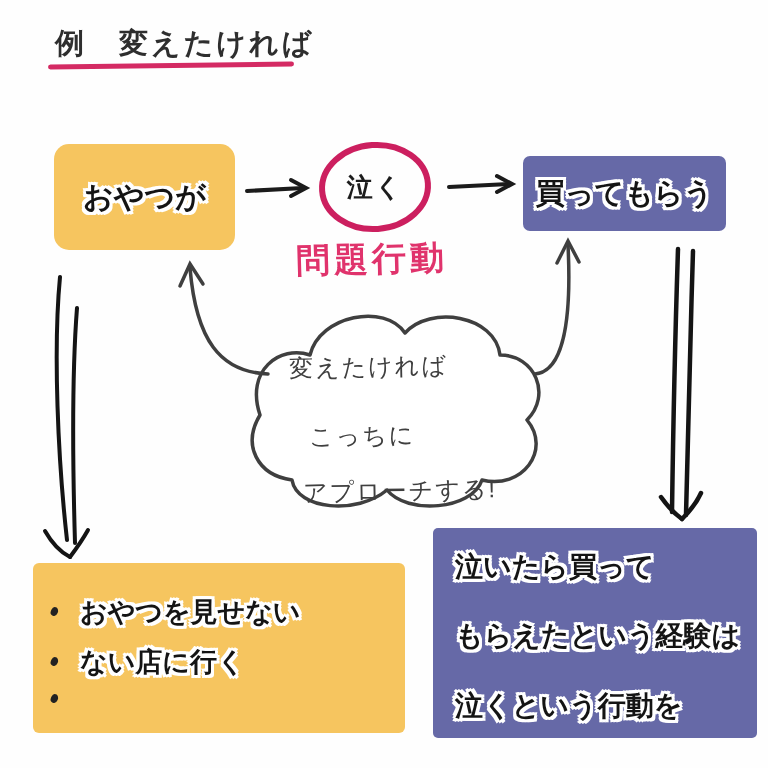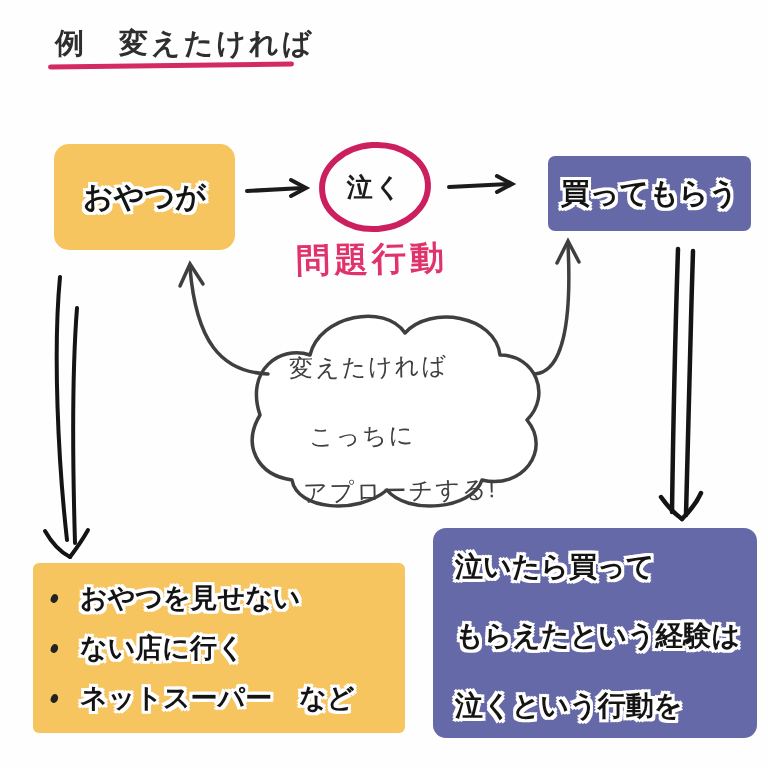--- a/index.html
+++ b/index.html
@@ -36,21 +36,20 @@
     position: absolute; left: 54px; top: 144px; width: 181px; height: 106px;
     background: #f6c55f; border-radius: 15px;
     display: flex; flex-direction: column; align-items: center; justify-content: center;
     font-size: 30px; line-height: 1.42; text-align: center;
   }
   .box-consequence {
     position: absolute; left: 523px; top: 156px; width: 203px; height: 75px;
     background: #6669a7; border-radius: 7px;
     display: flex; align-items: center; justify-content: center;
     font-size: 29px;
-    margin-left: 25px;
   }
   .behavior-label {
     position: absolute; left: 332px; top: 170px; width: 86px;
     text-align: center; font-size: 26px; color: #1c1c1c; font-weight: 700;
     letter-spacing: 2px;
   }
   .problem-label {
     position: absolute; left: 296px; top: 236px; width: 200px;
     font-size: 34px; font-weight: 700; color: #e0336c;
     letter-spacing: 4px; transform: rotate(-1.5deg); white-space: nowrap;
@@ -73,21 +72,21 @@
   .strategy-row { display: flex; align-items: center; }
   .bullet {
     width: 7px; height: 9px; border-radius: 50% 60% 55% 50%;
     background: #222; margin-right: 22px; flex: 0 0 auto;
     transform: rotate(24deg);
   }
   .strategy-text { font-size: 27px; white-space: pre; }
 
   .box-reinforce {
     position: absolute; left: 433px; top: 528px; width: 324px; height: 210px;
-    background: #6669a7; border-radius: 13px;
+    background: #6669a7; border-radius: 5px;
     padding: 16px 10px 10px 22px;
     display: flex; flex-direction: column; justify-content: space-between;
   }
   .reinforce-line { font-size: 28px; line-height: 1.62; white-space: nowrap; }
 </style>
 </head>
 <body>
 
 <div class="canvas">
 
@@ -163,21 +162,20 @@
     <div class="strategy-row">
       <span class="bullet"></span>
       <span class="strategy-text sticker">おやつを見せない</span>
     </div>
     <div class="strategy-row">
       <span class="bullet"></span>
       <span class="strategy-text sticker">ない店に行く</span>
     </div>
     <div class="strategy-row">
       <span class="bullet"></span>
-      <span class="strategy-text sticker">ネットスーパー　など</span>
     </div>
   </div>
 
   <div class="box-reinforce">
     <div class="reinforce-line sticker">泣いたら買って</div>
     <div class="reinforce-line sticker">もらえたという経験は</div>
     <div class="reinforce-line sticker">泣くという行動を</div>
   </div>
 
 </div>

